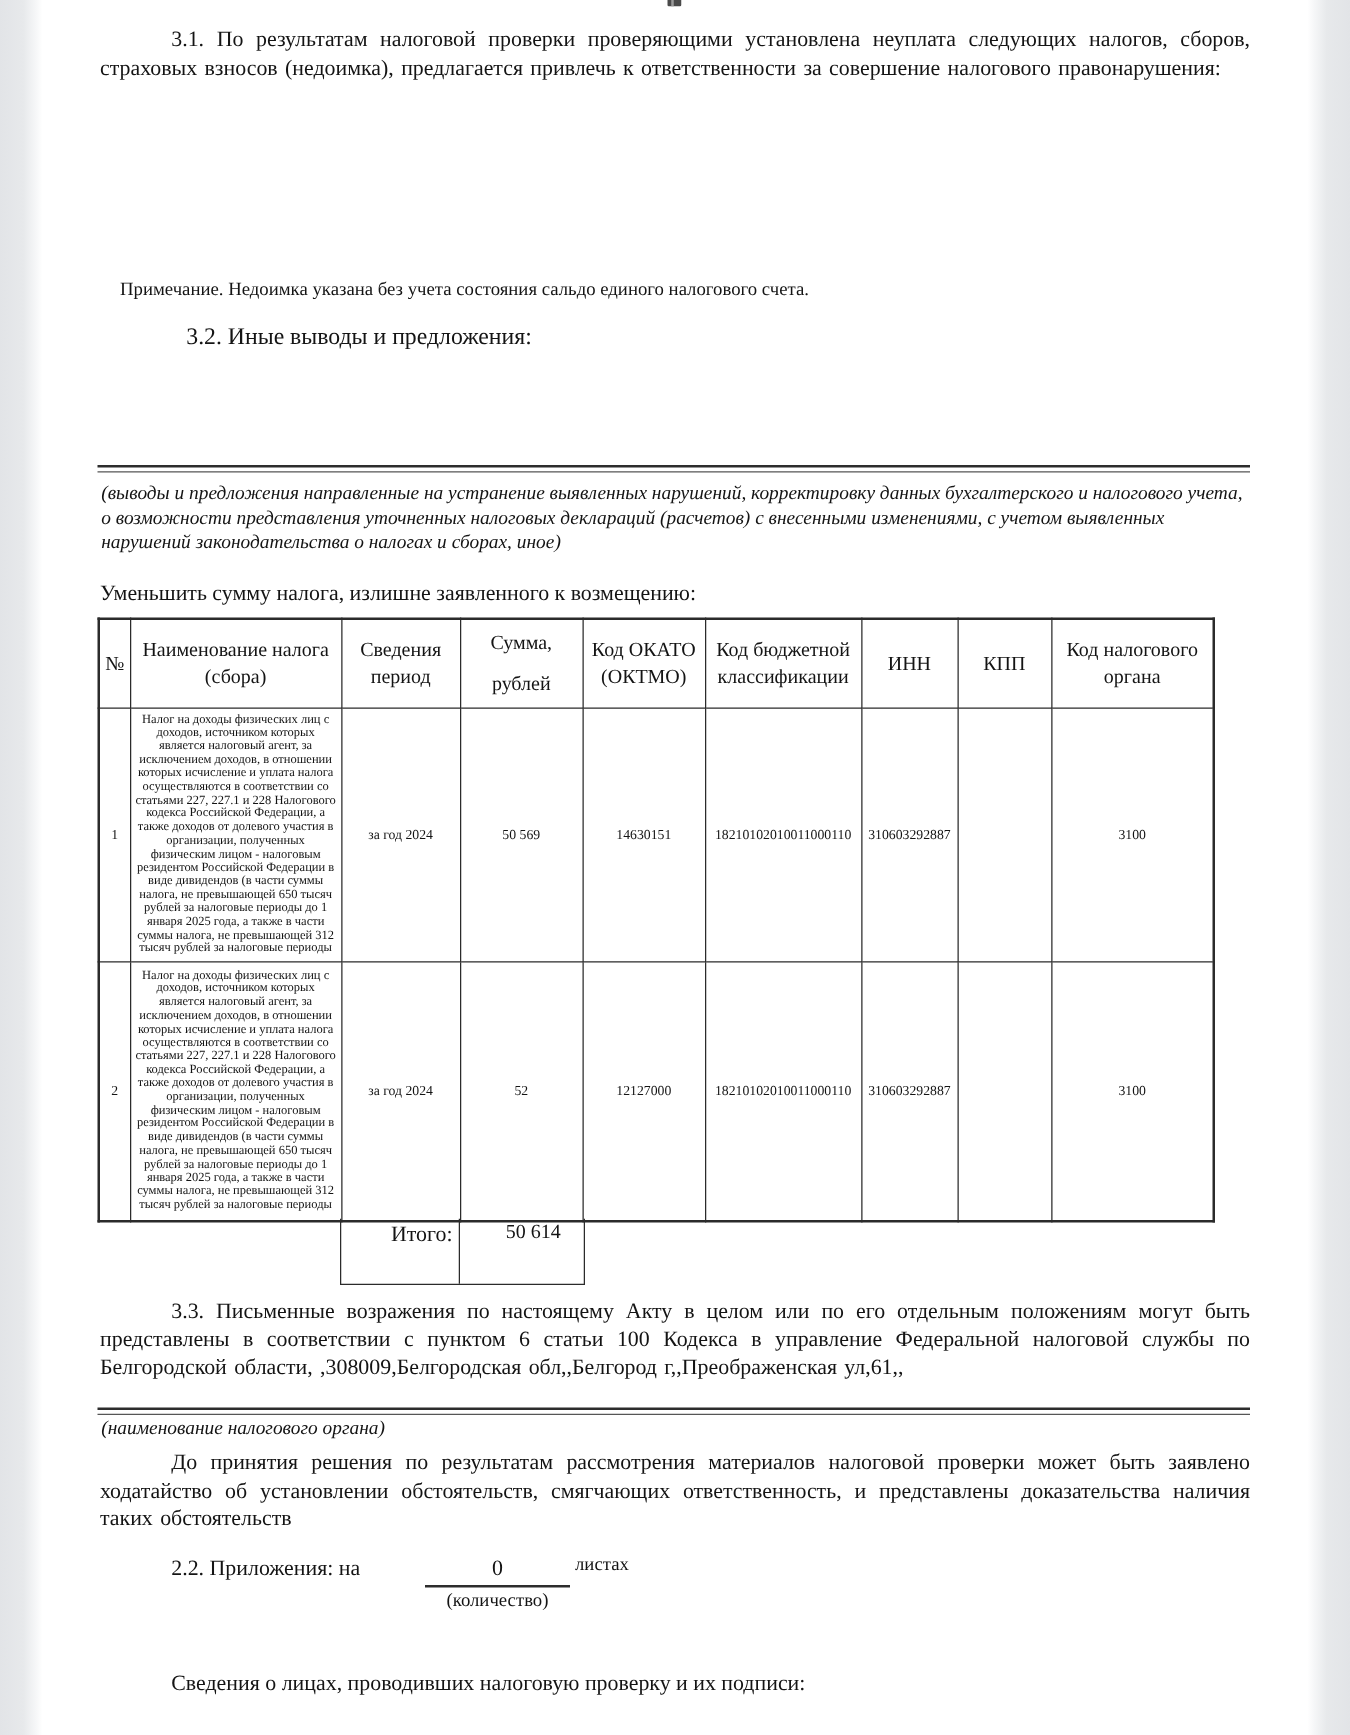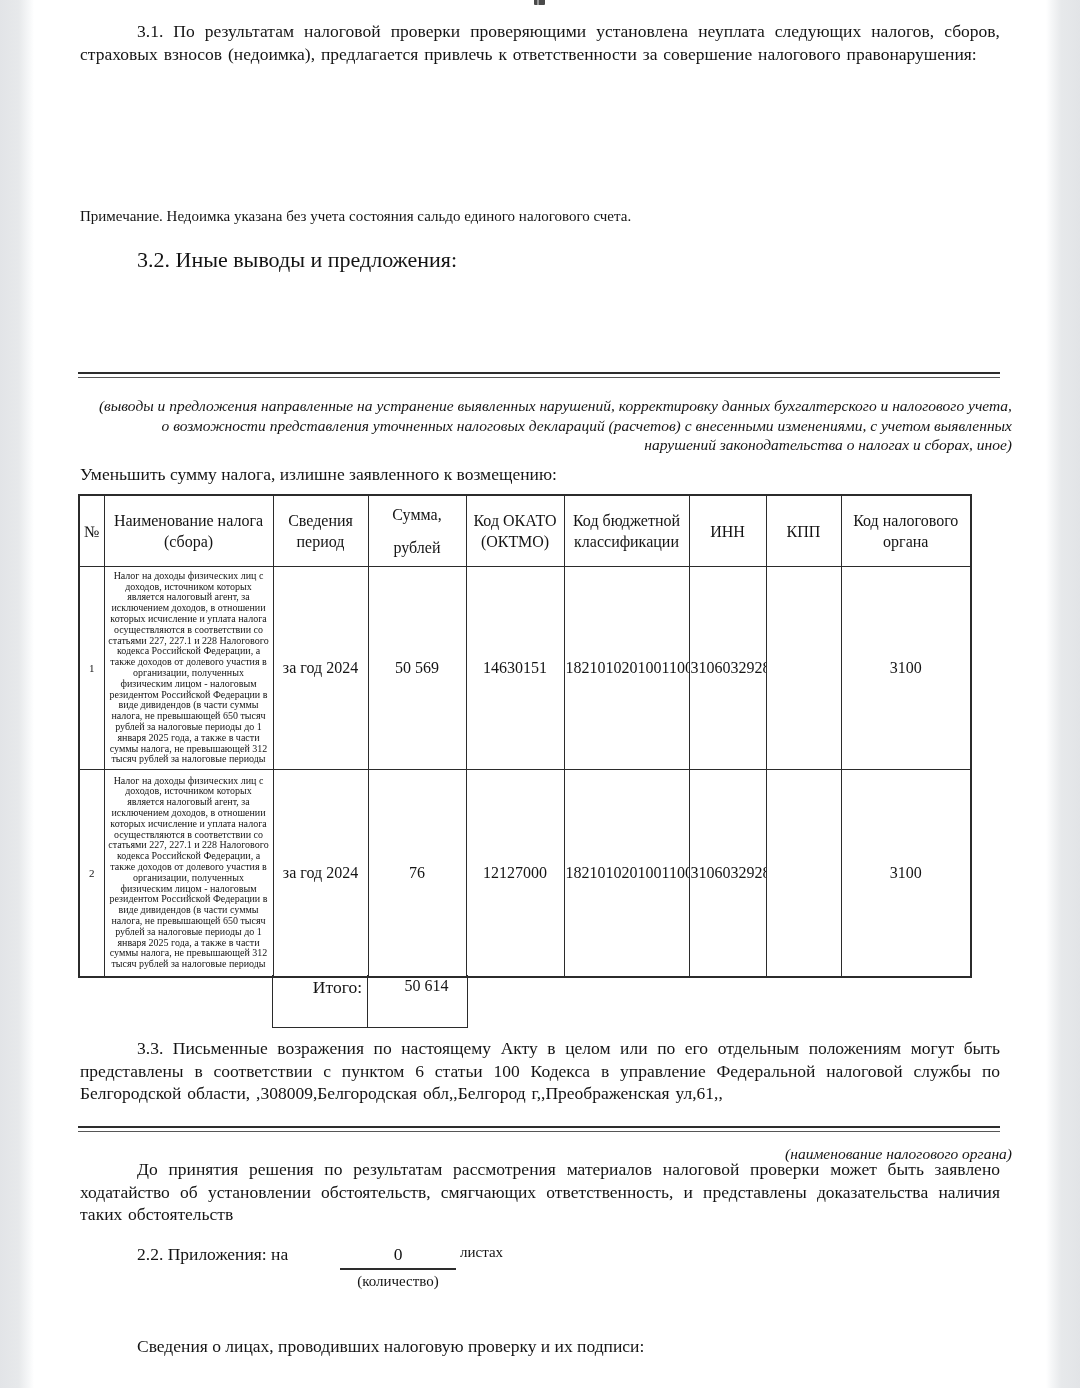--- a/index.html
+++ b/index.html
@@ -10,46 +10,46 @@
   }
   .gutter{position:absolute;top:0;height:1388px;width:34px;}
   .gutter.left{left:0;background:linear-gradient(90deg,#e2e4e7 0%,#e7e9eb 55%,#f6f7f8 85%,#ffffff 100%);}
   .gutter.right{right:0;background:linear-gradient(270deg,#e2e4e7 0%,#e7e9eb 55%,#f6f7f8 85%,#ffffff 100%);}
   .cutmark{position:absolute;left:534px;top:0;width:11px;height:5px;background:#4a4a4a;border-radius:0 0 1px 1px;}
   .cutmark:after{content:"";position:absolute;left:3px;top:0;width:2px;height:5px;background:#9a9a9a;}
 
   .blk{position:absolute;left:80px;width:920px;}
   .para{font-size:17.5px;line-height:22.5px;text-align:justify;text-align-last:left;text-indent:57px;margin:0;word-spacing:1.5px;}
   .p31{top:20px;}
-  .note{top:206px;font-size:15px;line-height:20px;margin:0;}
-  .h32{top:247px;font-size:22px;margin:0;text-indent:57px;}
+  .note{top:206px;font-size:15px;line-height:20px;margin:16px;}
+  .h32{top:247px;font-size:19px;margin:12px;text-indent:57px;}
   .double-rule{position:absolute;left:78px;width:922px;height:3px;border-top:2px solid #2d2d2d;border-bottom:1px solid #565656;}
   .rule1{top:372px;}
   .rule2{top:1126px;}
-  .cap-italic{font-style:italic;text-align:right;margin:12px;}
+  .cap-italic{font-style:italic;text-align:left;margin:1px;}
   .cap-conclusions{top:384px;font-size:15.5px;line-height:19.5px;}
   .reduce{top:464px;font-size:17.5px;margin:0;}
   .p33{top:1037px;}
   .cap-authority{top:1133px;font-size:15.5px;}
   .p-decision{top:1158px;}
 
   table.tax{
     position:absolute;left:78px;top:494px;width:892px;
     border-collapse:collapse;table-layout:fixed;
     border:2px solid #2b2b2b;
   }
   table.tax th,table.tax td{border:1px solid #2b2b2b;overflow:hidden;text-align:center;}
   table.tax th{font-weight:normal;font-size:16px;line-height:21px;padding:2px 2px;text-align:center;vertical-align:middle;}
   table.tax th.th-sum{line-height:33px;}
   tr.hdr{height:70px;}
   tr.r1{height:203px;}
   tr.r2{height:207px;}
   td.num{font-size:11px;text-align:center;vertical-align:middle;}
   td.name{font-size:10px;line-height:10.8px;text-align:center;vertical-align:middle;padding:2px 3px;}
-  td.val{font-size:16px;text-align:center;vertical-align:middle;}
+  td.val{font-size:11px;text-align:center;vertical-align:middle;}
 
   .itogo{position:absolute;left:272px;top:975px;width:194px;height:52px;display:flex;
          border-left:1px solid #2b2b2b;border-right:1px solid #2b2b2b;border-bottom:1px solid #2b2b2b;gap:18px;}
   .itogo .lbl{width:95px;border-right:1px solid #2b2b2b;text-align:right;padding:2px 5px 0 0;font-size:17.5px;box-sizing:border-box;}
   .itogo .val{flex:1;text-align:center;padding-top:2px;font-size:16px;}
 
   .attach{position:absolute;left:0;top:1244px;width:1080px;height:50px;}
   .attach .lead{position:absolute;left:137px;top:0;font-size:17.5px;}
   .attach .countbox{position:absolute;left:340px;top:0;width:116px;text-align:center;font-size:17.5px;border-bottom:2px solid #2d2d2d;padding-bottom:3px;}
   .attach .suffix{position:absolute;left:460px;top:0;font-size:15px;}
@@ -108,21 +108,21 @@
     <td class="val">14630151</td>
     <td class="val">18210102010011000110</td>
     <td class="val">310603292887</td>
     <td class="val"></td>
     <td class="val">3100</td>
   </tr>
   <tr class="r2">
     <td class="num">2</td>
     <td class="name">Налог на доходы физических лиц с доходов, источником которых является налоговый агент, за исключением доходов, в отношении которых исчисление и уплата налога осуществляются в соответствии со статьями 227, 227.1 и 228 Налогового кодекса Российской Федерации, а также доходов от долевого участия в организации, полученных физическим лицом - налоговым резидентом Российской Федерации в виде дивидендов (в части суммы налога, не превышающей 650 тысяч рублей за налоговые периоды до 1 января 2025 года, а также в части суммы налога, не превышающей 312 тысяч рублей за налоговые периоды</td>
     <td class="val">за год 2024</td>
-    <td class="val">76</td>
+    <td class="val">52</td>
     <td class="val">12127000</td>
     <td class="val">18210102010011000110</td>
     <td class="val">310603292887</td>
     <td class="val"></td>
     <td class="val">3100</td>
   </tr>
 </tbody>
   </table>
 
 <div class="itogo">

